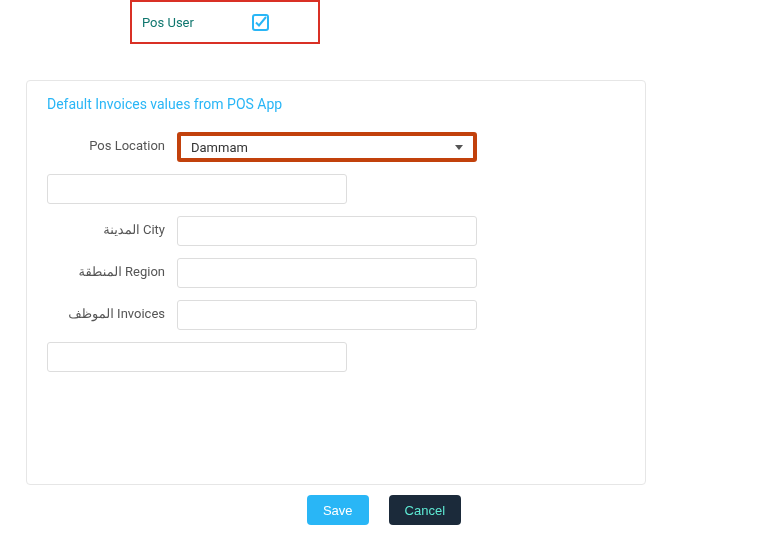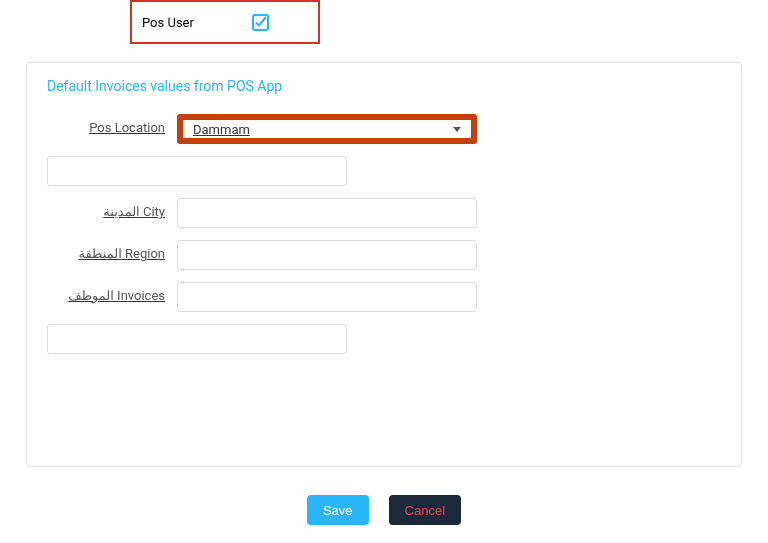--- a/index.html
+++ b/index.html
@@ -17,50 +17,49 @@
     left: 130px;
     top: 0px;
     width: 190px;
     height: 44px;
     border: 2px solid #d93025;
     display: flex;
     align-items: center;
     padding-left: 10px;
   }
   .pos-user-label {
-    color: #000000;
+    color: #0f766e;
     font-size: 13px;
   }
   .pos-user-check {
     margin-left: 58px;
     color: #29b6f6;
     display: inline-flex;
     align-items: center;
   }
   .panel {
     position: absolute;
     left: 26px;
-    top: 62px;
-    width: 716px;
+    top: 80px;
+    width: 620px;
     height: 405px;
     border: 1px solid #e6e6e6;
     border-radius: 4px;
     background: #fff;
     padding: 15px 20px 20px 20px;
   }
   .panel-title {
     color: #29b6f6;
     font-size: 14px;
     margin-bottom: 20px;
   }
   .form-row {
     display: flex;
     align-items: flex-start;
     margin-bottom: 12px;
-    text-decoration: underline;
   }
   .form-label {
     width: 130px;
     text-align: right;
     padding-right: 12px;
     padding-top: 6px;
     color: #555;
     font-size: 13px;
     line-height: 1.3;
   }
@@ -73,21 +72,21 @@
     border: 1px solid #ddd;
     border-radius: 3px;
     padding: 4px 8px;
     font-size: 13px;
     background: #fff;
   }
   .select-wrap {
     position: relative;
     width: 100%;
     height: 30px;
-    border: 6px solid #c2410c;
+    border: 4px solid #c2410c;
     border-radius: 3px;
     background: #fff;
     display: flex;
     align-items: center;
     padding: 0 10px;
     cursor: pointer;
   }
   .select-value {
     flex: 1;
     color: #333;
@@ -118,21 +117,21 @@
     display: inline-flex;
     align-items: center;
     justify-content: center;
   }
   .btn-primary {
     background: #29b6f6;
     color: #fff;
   }
   .btn-dark {
     background: #1b2a3a;
-    color: #ef4444;
+    color: #5eead4;
     margin-left: 12px;
   }
 </style>
 </head>
 <body>
 
 <div class="highlight-box">
   <span class="pos-user-label">Pos User</span>
   <span class="pos-user-check">
     <svg width="17" height="17" viewBox="0 0 17 17" fill="none">

